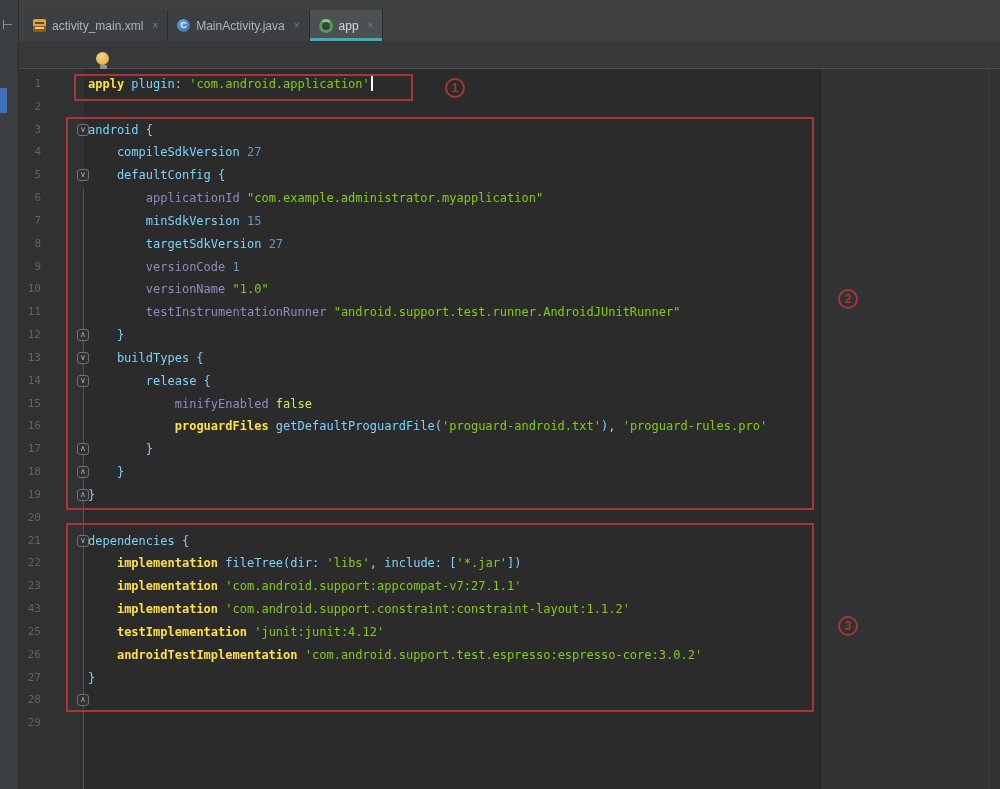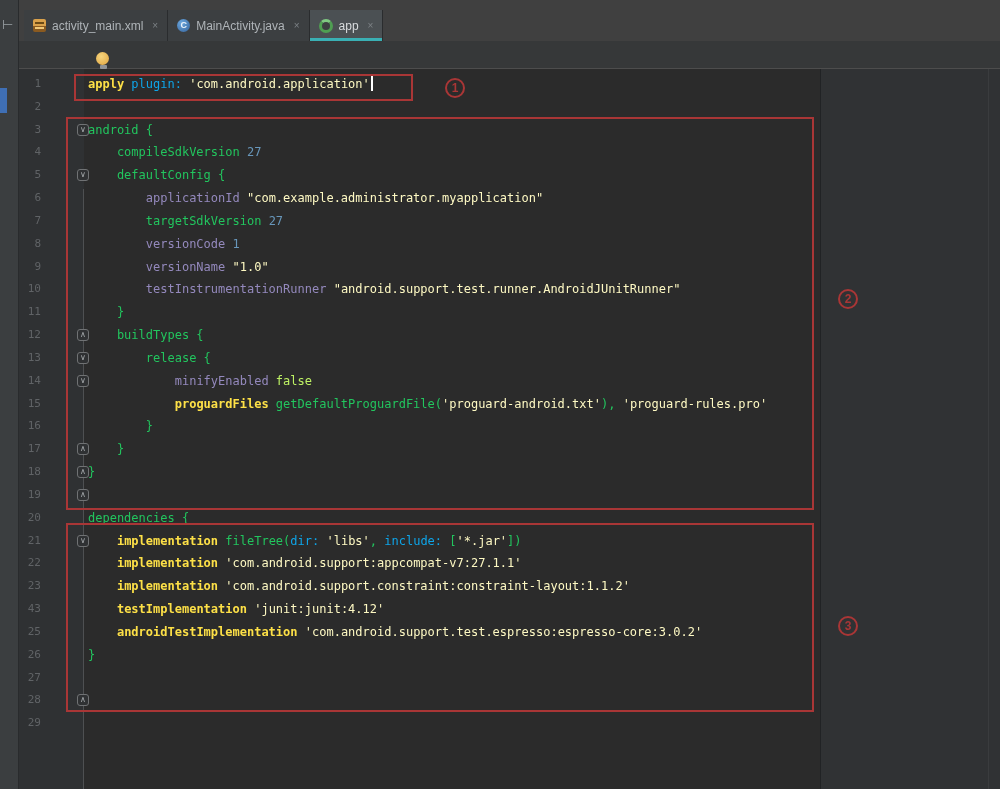--- a/index.html
+++ b/index.html
@@ -36,24 +36,24 @@
   .gutter-inner { padding-top:4px; }
   .g-num { position:absolute; left:0; width:22px; text-align:right; color:#606366; font-family:"DejaVu Sans Mono", monospace; font-size:11px; line-height:22.83px; }
   .fold-line { position:absolute; left:64px; top:120px; bottom:0; width:1px; background:#4e5052; }
   .fold { position:absolute; left:58px; top:5px; width:12px; height:12px; border:1px solid #707274; border-radius:3px;
           background:#2f3133; color:#a7abae; font-size:8px; line-height:10px; text-align:center; z-index:2; }
   .code { position:absolute; left:84px; top:69px; width:736px; height:720px; background:#2b2b2b;
           font-family:"DejaVu Sans Mono", monospace; font-size:12px; }
   .code-inner { padding-top:4px; }
   .code-line { height:22.83px; line-height:22.83px; white-space:pre; padding-left:4px; }
   .tk-m  { color:#fde047; font-weight:bold; }
-  .tk-p  { color:#22c55e; }
+  .tk-p  { color:#7dd3fc; }
   .tk-d  { color:#9489bd; }
-  .tk-na { color:#0ea5e9; }
-  .tk-s  { color:#fef9c3; }
+  .tk-na { color:#7dd3fc; }
+  .tk-s  { color:#84cc16; }
   .tk-n  { color:#6897bb; }
   .tk-kw { color:#bef264; }
   .caret { display:inline-block; width:2px; height:16px; background:#ffffff; vertical-align:-3px; margin-left:1px; }
 
   .right-panel { position:absolute; left:820px; top:69px; width:180px; height:720px; background:#303234; border-left:1px solid #212325; }
   .right-edge-line { position:absolute; left:988px; top:69px; width:1px; height:720px; background:#3a3c3e; }
 
   
   .anno-box { position:absolute; border:2px solid #a93636; z-index:6; }
   .anno-box-1 { left:74px; top:74px; width:339px; height:27px; }
@@ -205,20 +205,21 @@
       </div>
   </div>
   <div class="code">
     <div class="code-inner">
         <div class="code-line"><span class="tk-m">apply</span><span class="tk-p"> </span><span class="tk-na">plugin:</span><span class="tk-p"> </span><span class="tk-s">'com.android.application'</span><span class="caret"></span></div>
         <div class="code-line"></div>
         <div class="code-line"><span class="tk-p">android {</span></div>
         <div class="code-line"><span class="tk-p">    compileSdkVersion </span><span class="tk-n">27</span></div>
         <div class="code-line"><span class="tk-p">    defaultConfig {</span></div>
         <div class="code-line"><span class="tk-p">        </span><span class="tk-d">applicationId</span><span class="tk-p"> </span><span class="tk-s">"com.example.administrator.myapplication"</span></div>
+        <div class="code-line"><span class="tk-p">        minSdkVersion </span><span class="tk-n">15</span></div>
         <div class="code-line"><span class="tk-p">        targetSdkVersion </span><span class="tk-n">27</span></div>
         <div class="code-line"><span class="tk-p">        </span><span class="tk-d">versionCode</span><span class="tk-p"> </span><span class="tk-n">1</span></div>
         <div class="code-line"><span class="tk-p">        </span><span class="tk-d">versionName</span><span class="tk-p"> </span><span class="tk-s">"1.0"</span></div>
         <div class="code-line"><span class="tk-p">        </span><span class="tk-d">testInstrumentationRunner</span><span class="tk-p"> </span><span class="tk-s">"android.support.test.runner.AndroidJUnitRunner"</span></div>
         <div class="code-line"><span class="tk-p">    }</span></div>
         <div class="code-line"><span class="tk-p">    buildTypes {</span></div>
         <div class="code-line"><span class="tk-p">        release {</span></div>
         <div class="code-line"><span class="tk-p">            </span><span class="tk-d">minifyEnabled</span><span class="tk-p"> </span><span class="tk-kw">false</span></div>
         <div class="code-line"><span class="tk-p">            </span><span class="tk-m">proguardFiles</span><span class="tk-p"> getDefaultProguardFile(</span><span class="tk-s">'proguard-android.txt'</span><span class="tk-p">), </span><span class="tk-s">'proguard-rules.pro'</span></div>
         <div class="code-line"><span class="tk-p">        }</span></div>

